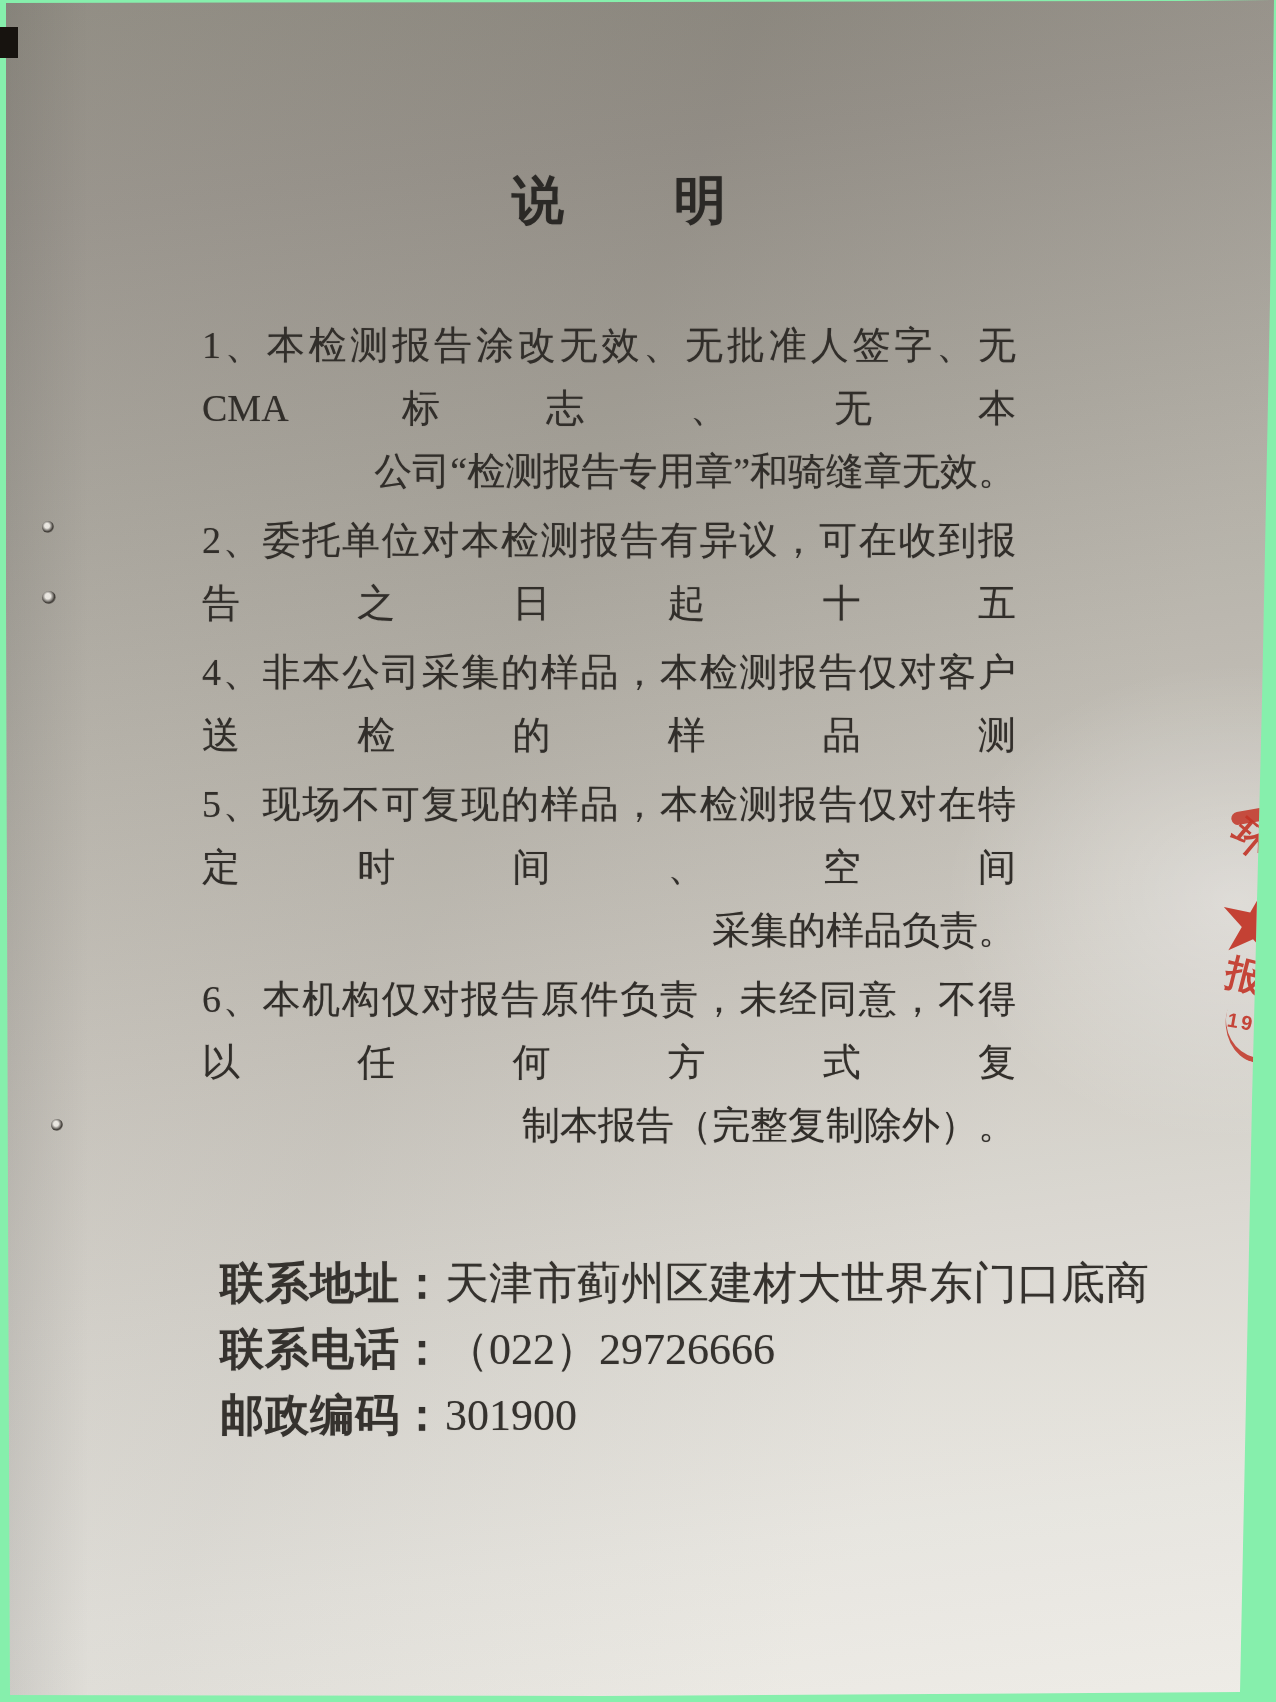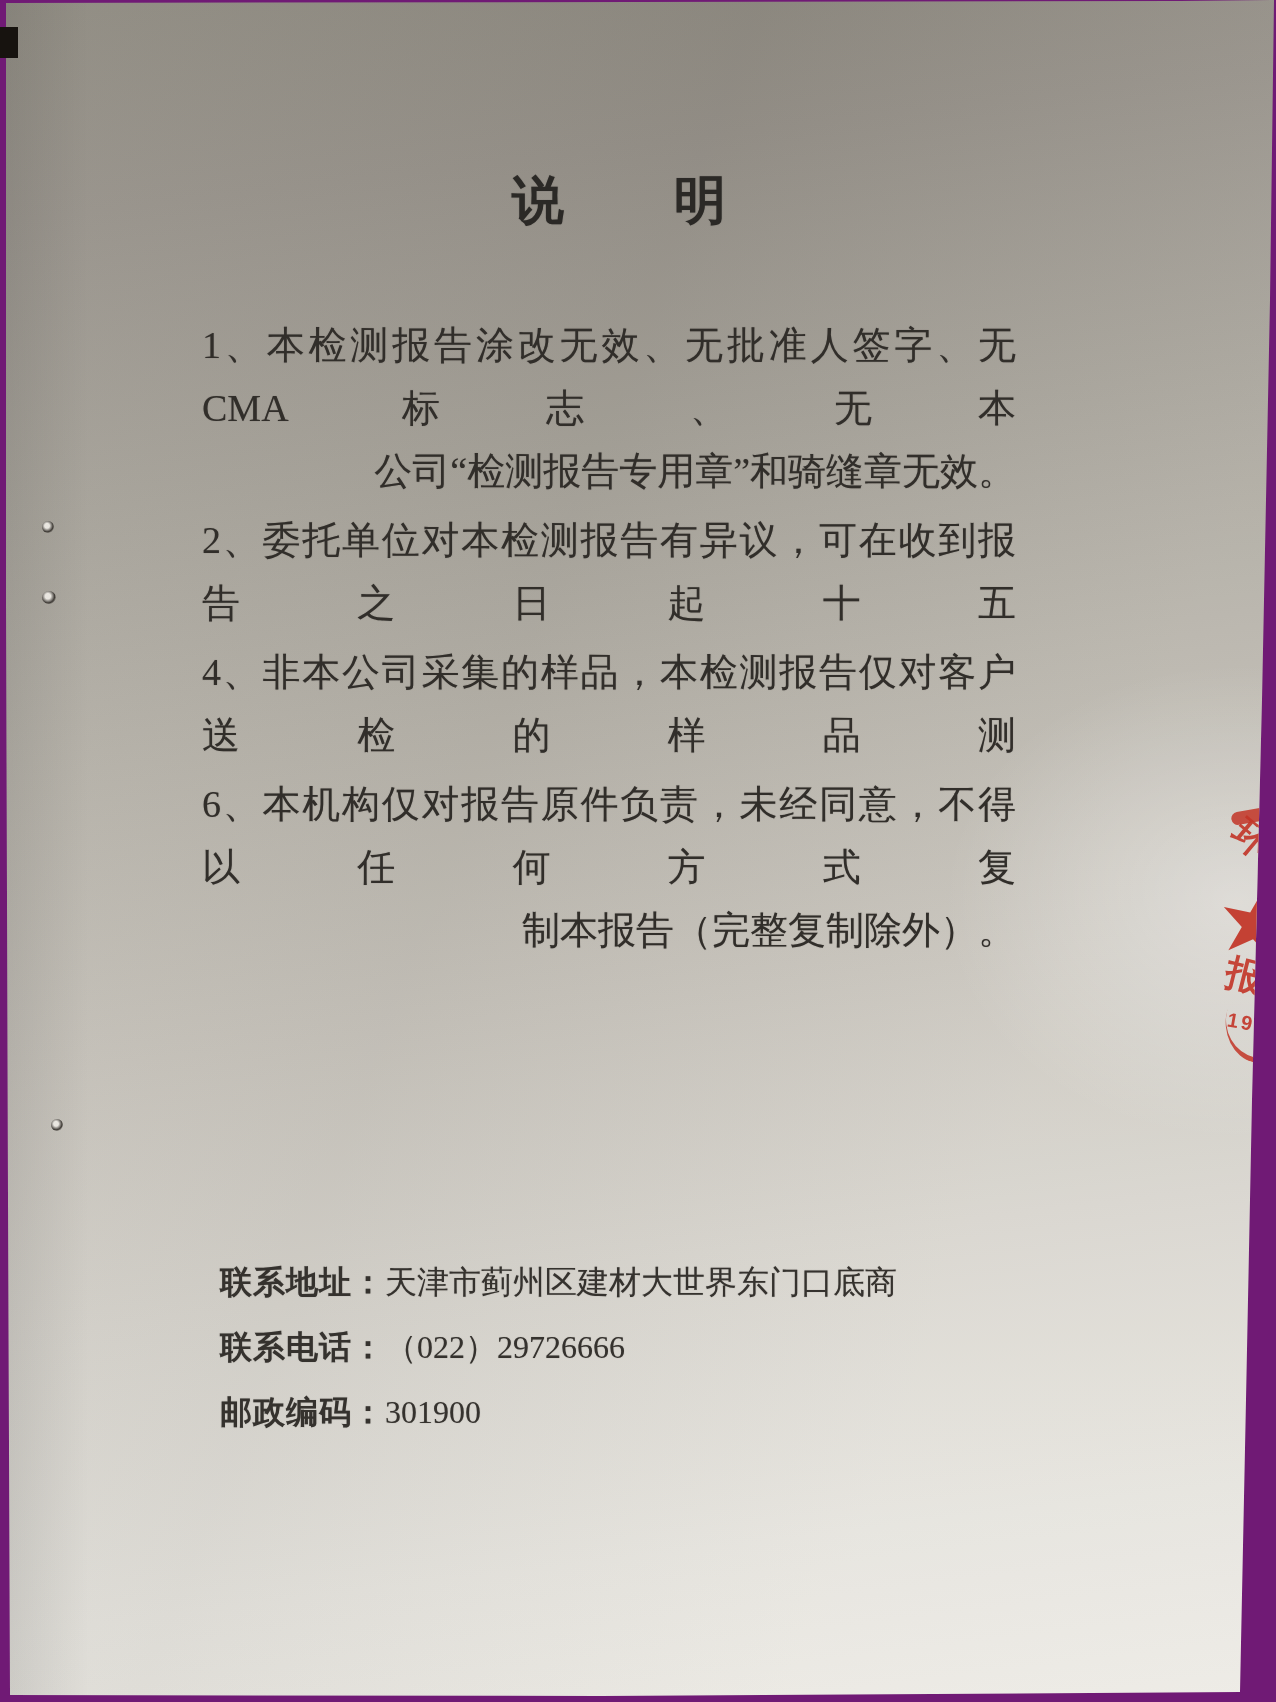--- a/index.html
+++ b/index.html
@@ -1,16 +1,16 @@
 <!DOCTYPE html>
 <html><head>
 <meta charset="utf-8">
 <style>
   html,body{margin:0;padding:0;background:#141110;}
-  .photo{position:relative;width:1276px;height:1702px;background:#701a75;overflow:hidden;
+  .photo{position:relative;width:1276px;height:1702px;background:#86efac;overflow:hidden;
          font-family:"Liberation Serif","DejaVu Serif",serif;text-decoration:underline;}
   
   .paper{position:absolute;inset:0;
     clip-path:polygon(6px 3px,1180px 1px,1274px 0px,1270px 300px,1262px 700px,1252px 1100px,1246px 1400px,1240px 1692px,600px 1696px,10px 1695px,8px 1200px,6px 600px);
     background:
       radial-gradient(420px 340px at 97% 53%, rgba(255,255,255,0.38), rgba(255,255,255,0) 70%),
       linear-gradient(90deg, rgba(0,0,0,0.10), rgba(0,0,0,0) 7%),
       linear-gradient(173deg,#8d897f 0%,#97928a 12%,#a8a49b 28%,#b8b4ab 42%,#c9c5bd 58%,#d8d5ce 72%,#e6e4de 88%,#edebe5 100%);
   }
   .sheen{position:absolute;inset:0;pointer-events:none;
@@ -20,21 +20,21 @@
     font-size:52px;font-weight:600;color:#2b2926;white-space:pre;letter-spacing:2px;
     text-shadow:0 0 1px rgba(43,41,38,0.45);}
   
   .notice{position:absolute;top:314px;left:202px;width:814px;
     font-size:38px;color:#312e2a;text-shadow:0 0 1px rgba(49,46,42,0.4);}
   .notice p{margin:0 0 6px 0;line-height:63px;}
   .line{text-align:right;}
   .line.j{text-align:justify;text-align-last:justify;}
   
   .contact{position:absolute;top:1250px;left:220px;width:820px;
-    font-size:32px;color:#35322e;line-height:65px;text-shadow:0 0 1px rgba(49,46,42,0.35);}
+    font-size:44px;color:#35322e;line-height:65px;text-shadow:0 0 1px rgba(49,46,42,0.35);}
   .contact .row{white-space:nowrap;}
   .contact .lab{font-weight:700;font-family:"Liberation Sans","DejaVu Sans",sans-serif;letter-spacing:1px;}
   .contact .val{font-family:"Liberation Serif","DejaVu Serif",serif;}
   
   .stamp{position:absolute;top:790px;left:1185px;width:91px;height:280px;color:#c23527;}
   .stamp *{position:absolute;}
   .stamp .smear{left:46px;top:18px;width:58px;height:13px;background:#c23527;border-radius:7px;
     transform:rotate(-10deg);opacity:.85;}
   .stamp .w1{left:42px;top:40px;font-size:36px;font-weight:700;transform:rotate(40deg);
     white-space:nowrap;opacity:.9;letter-spacing:6px;}
@@ -67,20 +67,24 @@
         <span class="line j" style="display:block">1、本检测报告涂改无效、无批准人签字、无 CMA 标志、无本</span>
         <span class="line" style="display:block">公司“检测报告专用章”和骑缝章无效。</span>
       </p>
       <p>
         <span class="line j" style="display:block">2、委托单位对本检测报告有异议，可在收到报告之日起十五</span>
       </p>
       <p>
         <span class="line j" style="display:block">4、非本公司采集的样品，本检测报告仅对客户送检的样品测</span>
       </p>
       <p>
+        <span class="line j" style="display:block">5、现场不可复现的样品，本检测报告仅对在特定时间、空间</span>
+        <span class="line" style="display:block">采集的样品负责。</span>
+      </p>
+      <p>
         <span class="line j" style="display:block">6、本机构仅对报告原件负责，未经同意，不得以任何方式复</span>
         <span class="line" style="display:block">制本报告（完整复制除外）。</span>
       </p>
     </div>
 
     <div class="contact">
       <div class="row">
         <span class="lab">联系地址：</span><span class="val">天津市蓟州区建材大世界东门口底商</span>
       </div>
       <div class="row">

